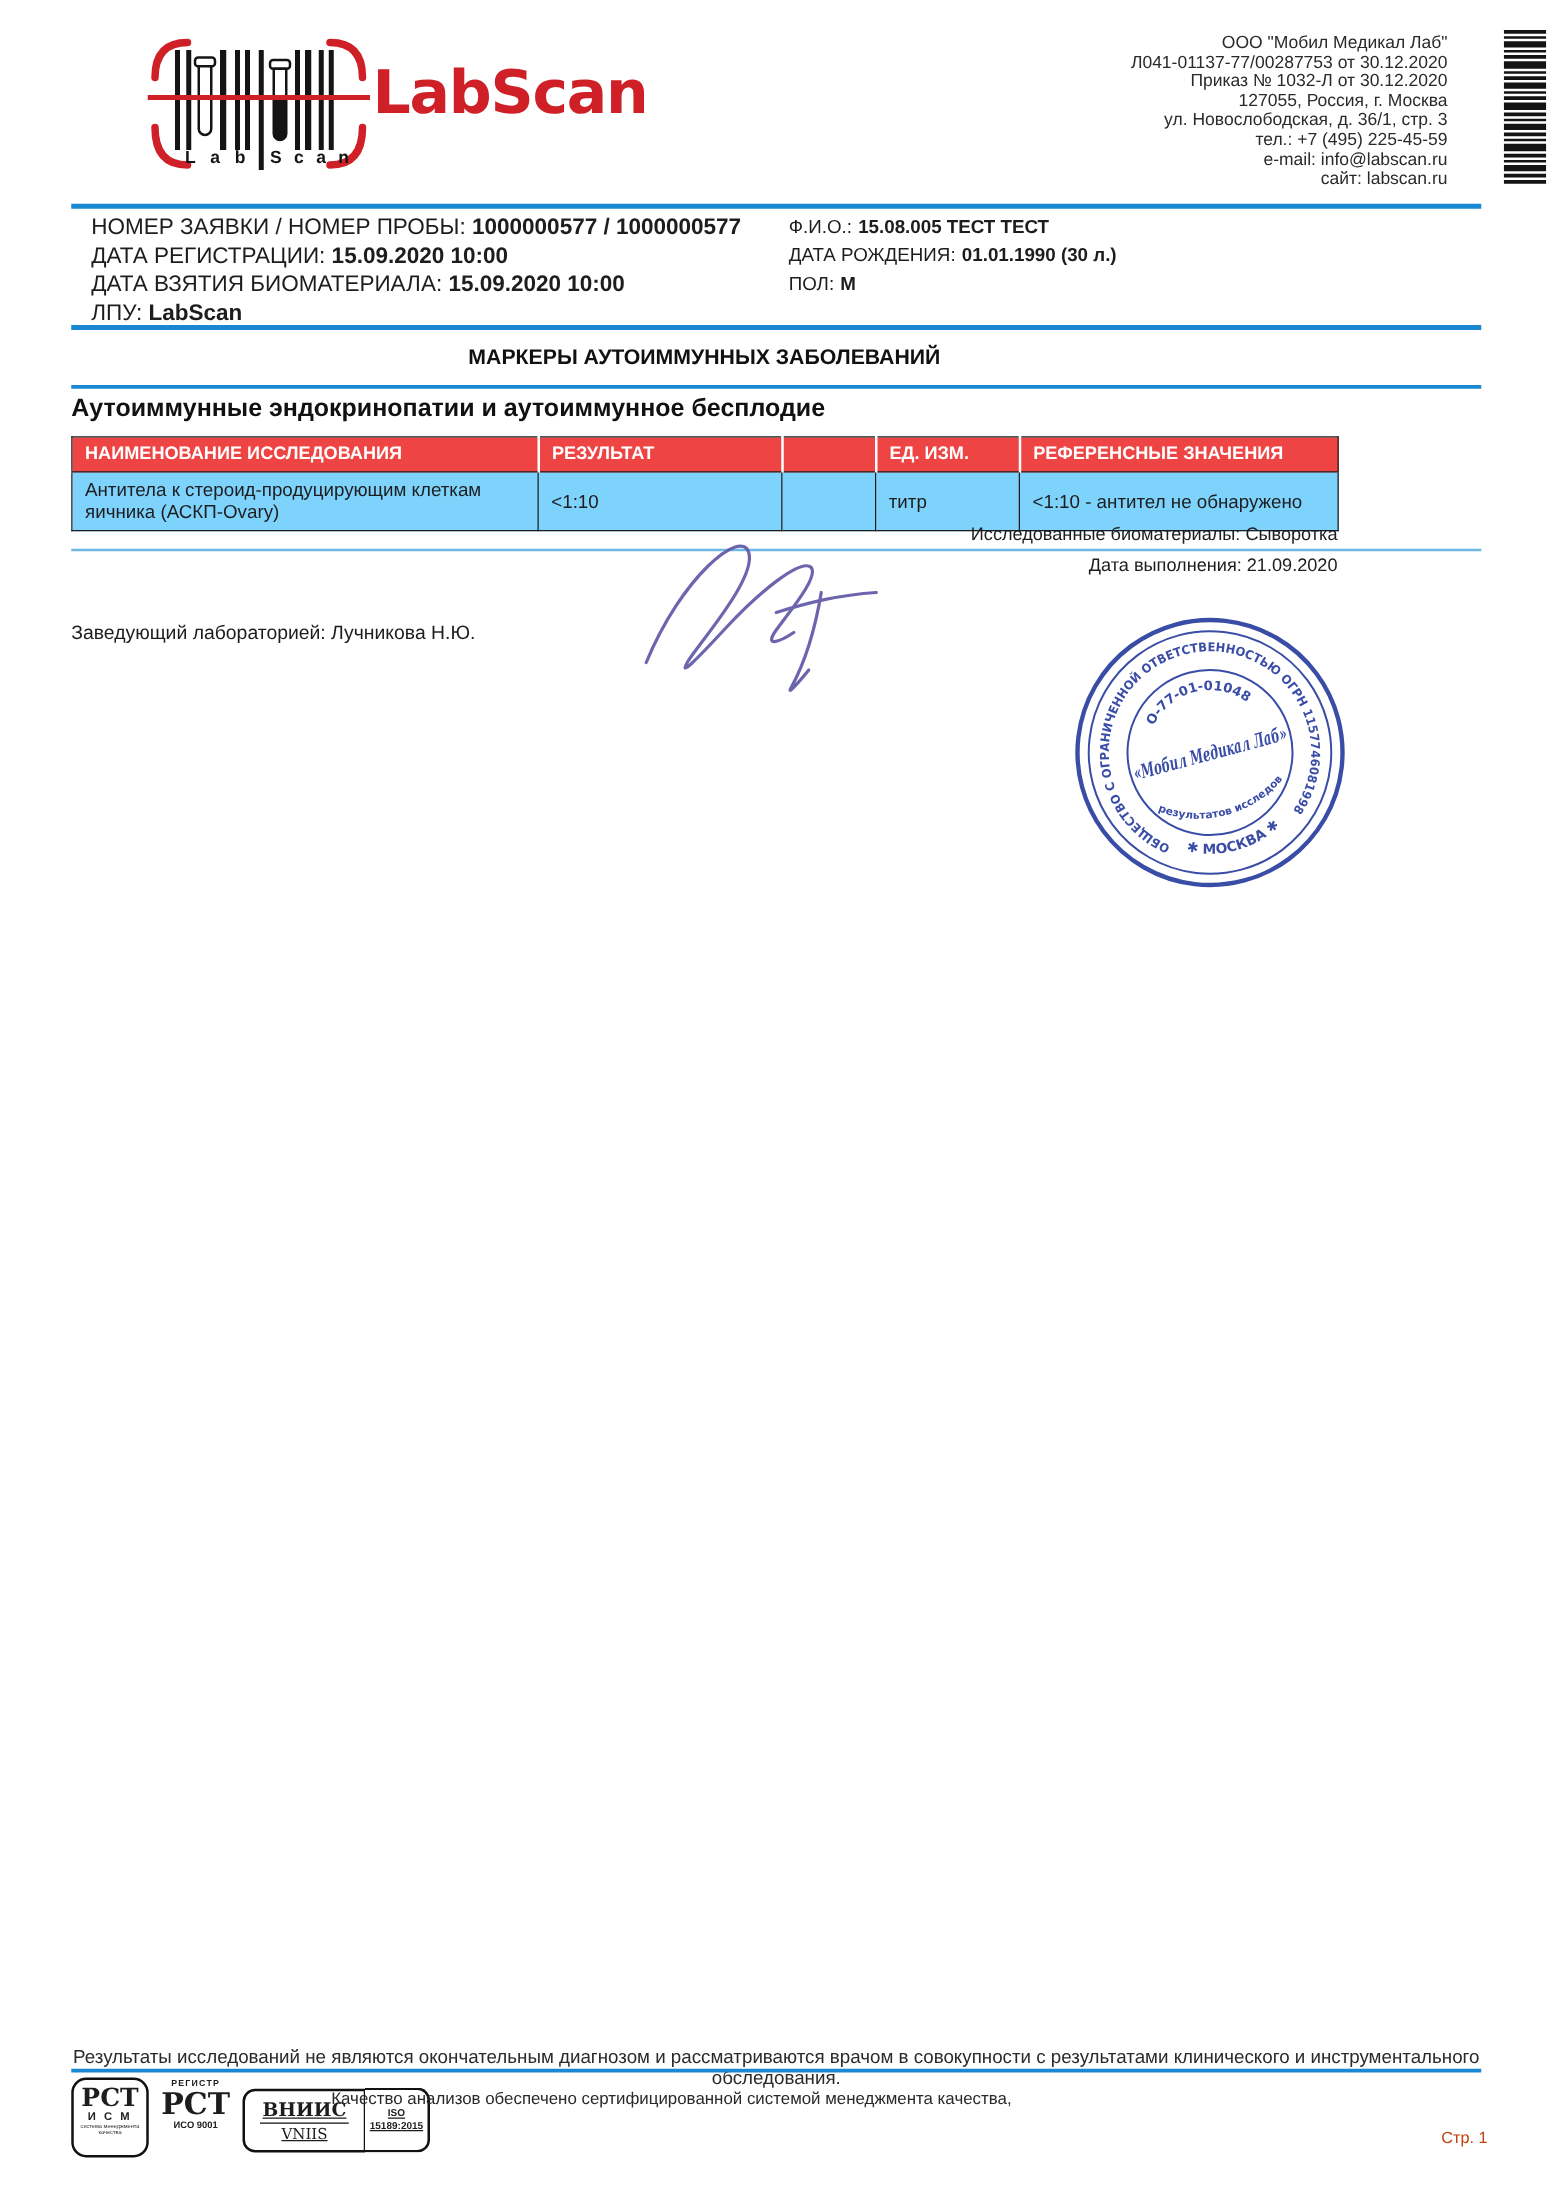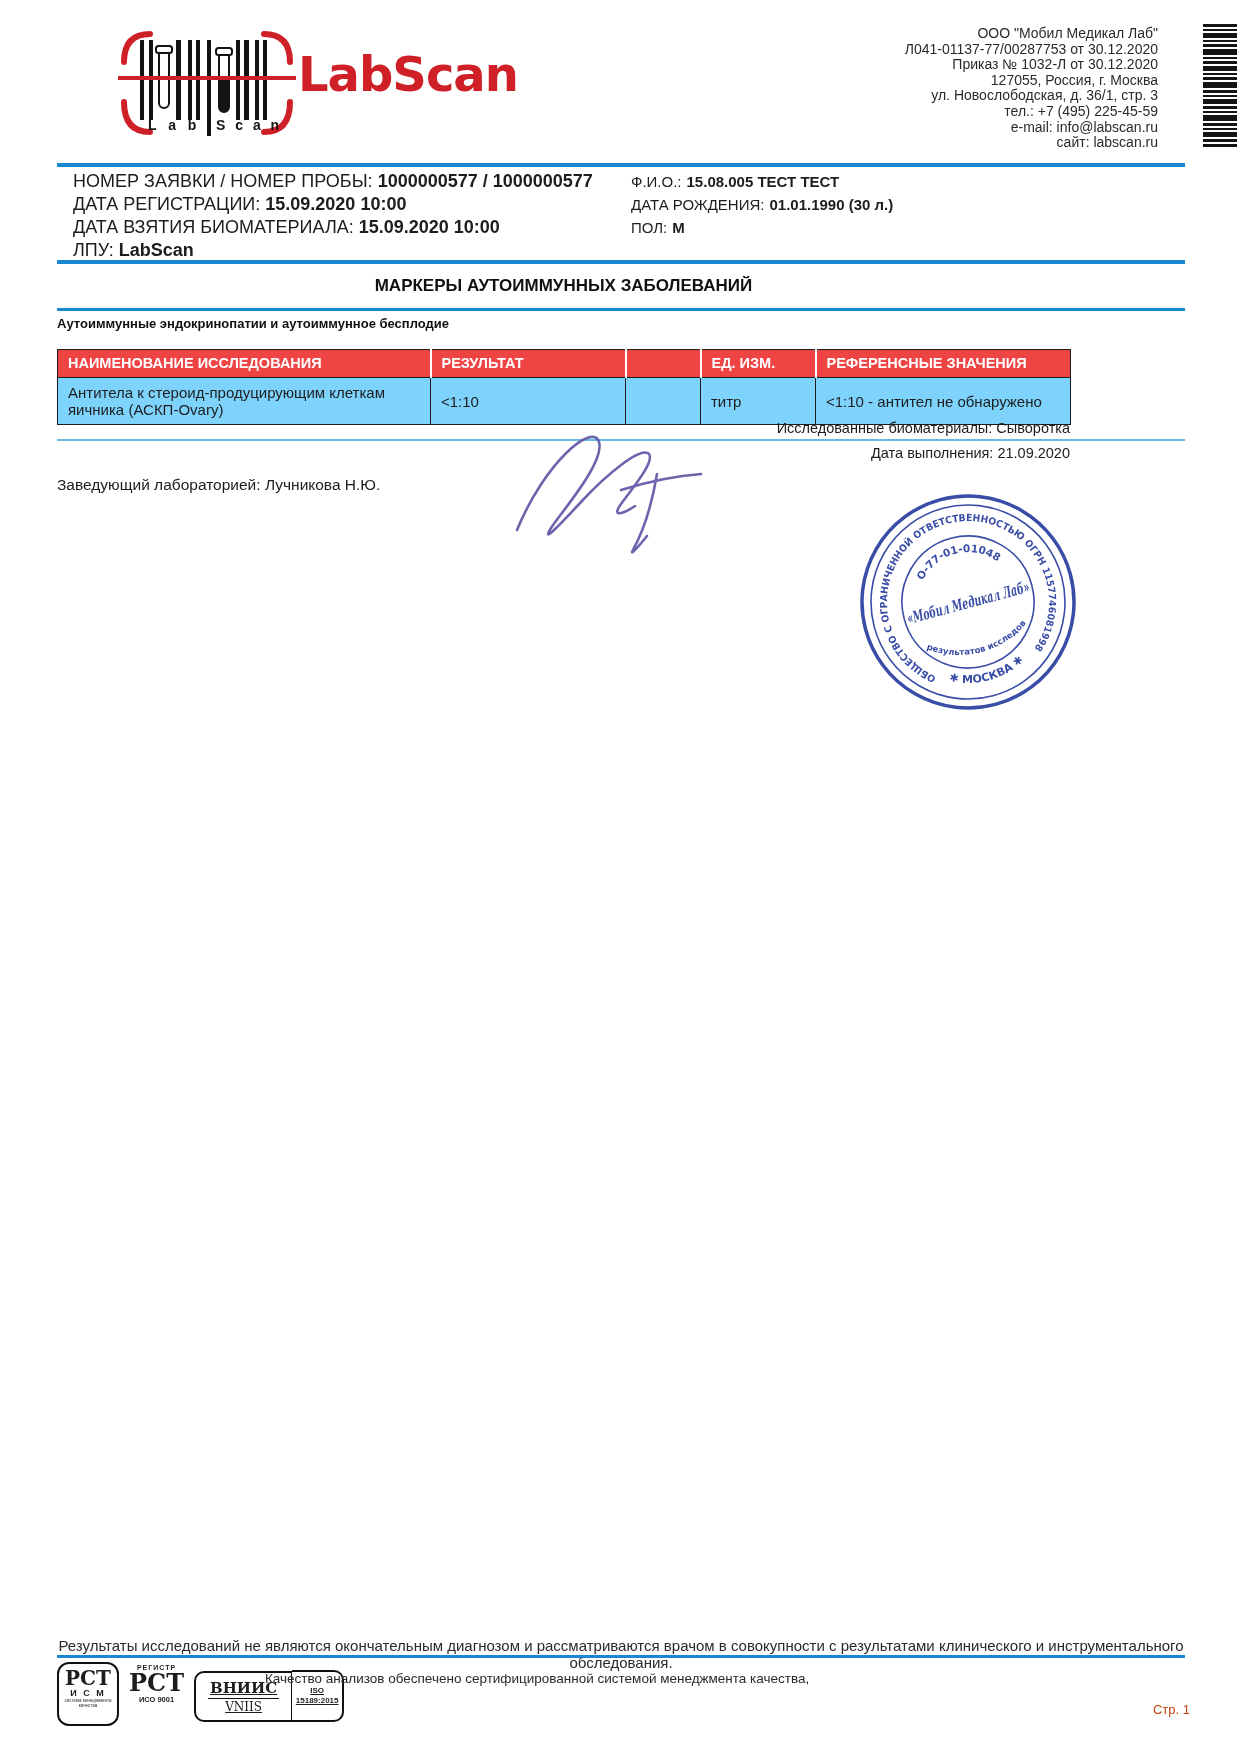--- a/index.html
+++ b/index.html
@@ -23,39 +23,39 @@
   .rule-footer { top:1655px; height:3px; }
 
   
   .patient-left  { position:absolute; left:73px;  top:170px; font-size:18px; line-height:23px; }
   .patient-right { position:absolute; left:631px; top:170px; font-size:15px; line-height:23px; }
   .kv b { font-weight:bold; }
   .kv .lbl { margin-right:5px; }
 
   .report-title { position:absolute; left:57px; top:276px; width:1013px; text-align:center;
                   font-size:17px; font-weight:bold; color:#111; }
-  .section-title { position:absolute; left:57px; top:316px; font-size:13px; font-weight:bold; color:#111; }
+  .section-title { position:absolute; left:57px; top:316px; font-size:20px; font-weight:bold; color:#111; }
 
   
   .results-table { position:absolute; left:57px; top:349px; width:1013px;
                    border-collapse:collapse; table-layout:fixed; }
   .results-table th { background:#ef4444; color:#fff; text-align:left; font-weight:bold;
                       font-size:14.5px; padding:5px 10px 6px 10px; border:2px solid #fff;
                       border-top:none; border-bottom:1px solid #1d1d1f; }
   .results-table th:first-child { border-left:none; }
   .results-table th:last-child  { border-right:none; }
   .results-table thead tr { border:1.5px solid #1d1d1f; }
   .results-table td { border:1.5px solid #1d1d1f; font-size:15px; padding:6px 10px;
                       vertical-align:middle; background:#7dd3fc; }
   .results-table { border:1.5px solid #1d1d1f; }
 
   .biomaterials { position:absolute; left:57px; top:420px; width:1013px; text-align:right; font-size:14.5px; }
   .exec-date    { position:absolute; left:57px; top:445px; width:1013px; text-align:right; font-size:14.5px; }
 
-  .sign-label { position:absolute; left:57px; top:476px; font-size:15.5px; }
+  .sign-label { position:absolute; left:57px; top:498px; font-size:15.5px; }
   .signature-svg { position:absolute; left:505px; top:418px; }
   .stamp-svg { position:absolute; left:852px; top:486px; opacity:.93; }
 
   
   .disclaimer { position:absolute; left:57px; top:1637px; width:1128px; text-align:center;
                 font-size:15px; color:#2a2a2a; }
   .certs { position:absolute; left:57px; top:1662px; display:flex; align-items:flex-start; gap:10px; }
   .cert-box1 { width:62px; height:64px; border:2px solid #111; border-radius:12px; text-align:center; padding-top:4px; }
   .cert-box1 .big { font-family:"DejaVu Serif",serif; font-weight:bold; font-size:20px; line-height:20px; }
   .cert-box1 .small { font-size:9px; font-weight:bold; letter-spacing:2px; }

